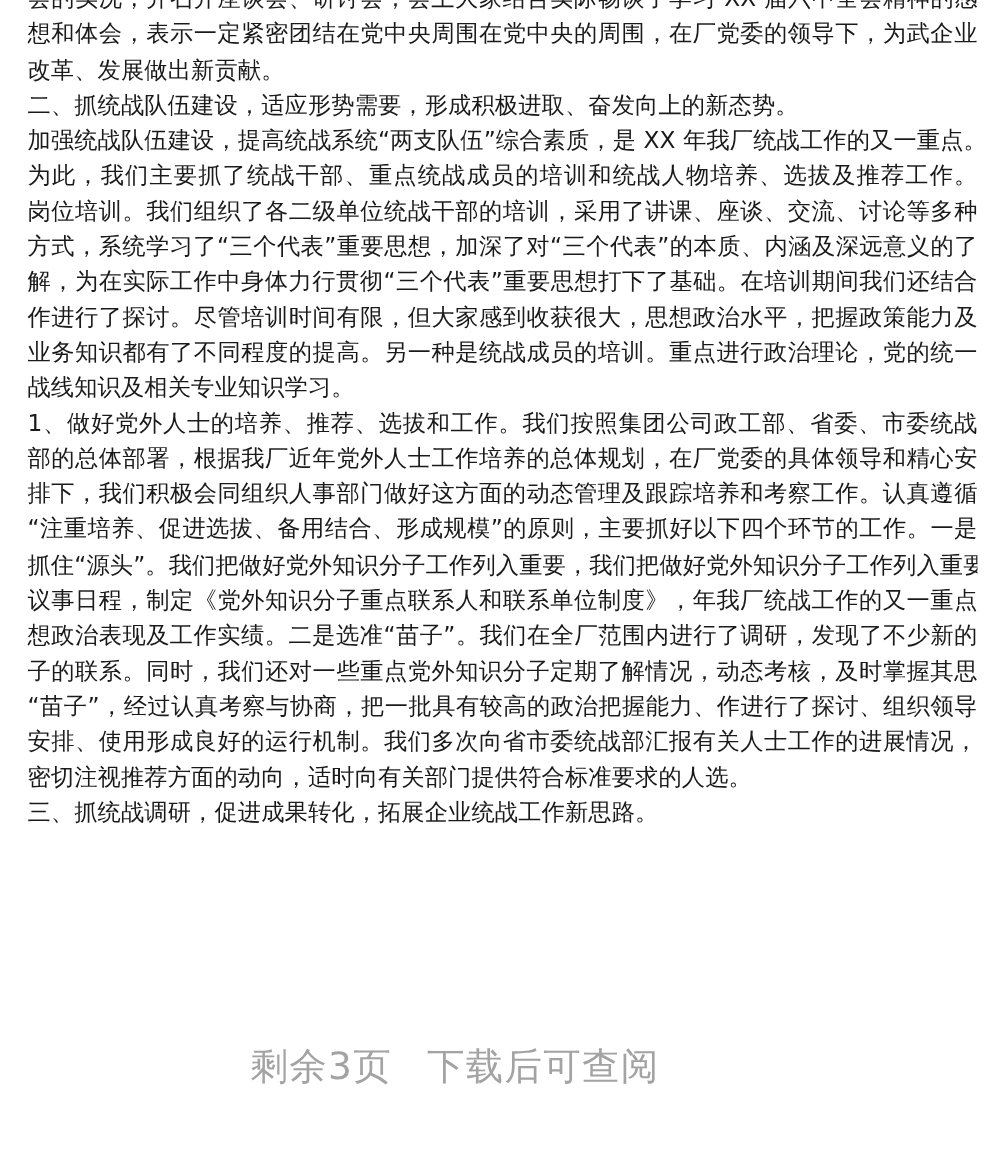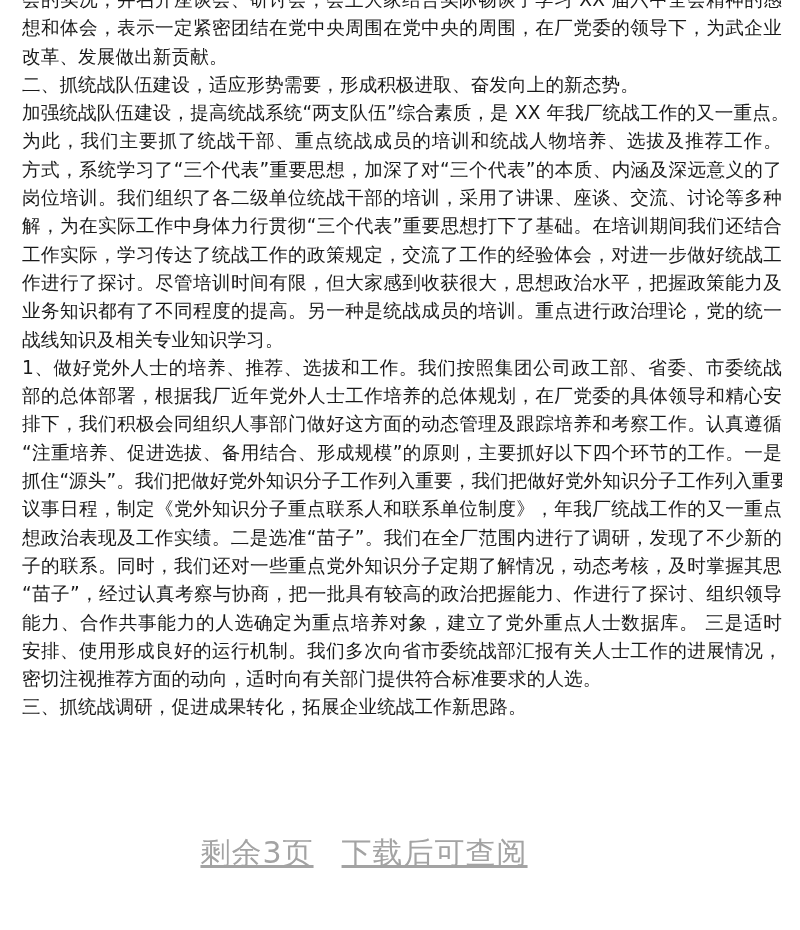--- a/index.html
+++ b/index.html
@@ -43,56 +43,53 @@
     }
     .remaining-prompt {
       position: absolute;
       left: 0;
       width: 728px;
       top: 833px;
       text-align: center;
       color: #a3a3a3;
       font-size: 30px;
       letter-spacing: 1px;
-      text-decoration: underline;
     }
     .remaining-prompt .gap {
       display: inline-block;
       width: 28px;
     }
   </style>
 </head>
 <body>
 
 <div class="watermark" style="left:250px; top:300px;"> </div>
 
 <div class="doc-body">
   <div class="doc-line justify">会的实况，并召开座谈会、研讨会，会上大家结合实际畅谈了学习 XX 届六中全会精神的感</div>
   <div class="doc-line justify">想和体会，表示一定紧密团结在党中央周围在党中央的周围，在厂党委的领导下，为武企业</div>
   <div class="doc-line">改革、发展做出新贡献。</div>
   <div class="doc-line">二、抓统战队伍建设，适应形势需要，形成积极进取、奋发向上的新态势。</div>
   <div class="doc-line justify">加强统战队伍建设，提高统战系统“两支队伍”综合素质，是 XX 年我厂统战工作的又一重点。</div>
   <div class="doc-line justify">为此，我们主要抓了统战干部、重点统战成员的培训和统战人物培养、选拔及推荐工作。</div>
+  <div class="doc-line justify">岗位培训。我们组织了各二级单位统战干部的培训，采用了讲课、座谈、交流、讨论等多种</div>
   <div class="doc-line justify">方式，系统学习了“三个代表”重要思想，加深了对“三个代表”的本质、内涵及深远意义的了</div>
-  <div class="doc-line justify">岗位培训。我们组织了各二级单位统战干部的培训，采用了讲课、座谈、交流、讨论等多种</div>
   <div class="doc-line justify">解，为在实际工作中身体力行贯彻“三个代表”重要思想打下了基础。在培训期间我们还结合</div>
-  <div class="doc-line justify">工作实际，学习传达了统战工作的政策规定，交流了工作的经验体会，对进一步做好统战工</div>
   <div class="doc-line justify">作进行了探讨。尽管培训时间有限，但大家感到收获很大，思想政治水平，把握政策能力及</div>
   <div class="doc-line justify">业务知识都有了不同程度的提高。另一种是统战成员的培训。重点进行政治理论，党的统一</div>
   <div class="doc-line">战线知识及相关专业知识学习。</div>
   <div class="doc-line justify">1、做好党外人士的培养、推荐、选拔和工作。我们按照集团公司政工部、省委、市委统战</div>
   <div class="doc-line justify">部的总体部署，根据我厂近年党外人士工作培养的总体规划，在厂党委的具体领导和精心安</div>
   <div class="doc-line justify">排下，我们积极会同组织人事部门做好这方面的动态管理及跟踪培养和考察工作。认真遵循</div>
   <div class="doc-line justify">“注重培养、促进选拔、备用结合、形成规模”的原则，主要抓好以下四个环节的工作。一是</div>
   <div class="doc-line justify">抓住“源头”。我们把做好党外知识分子工作列入重要，我们把做好党外知识分子工作列入重要</div>
   <div class="doc-line justify">议事日程，制定《党外知识分子重点联系人和联系单位制度》，年我厂统战工作的又一重点</div>
   <div class="doc-line justify">想政治表现及工作实绩。二是选准“苗子”。我们在全厂范围内进行了调研，发现了不少新的</div>
   <div class="doc-line justify">子的联系。同时，我们还对一些重点党外知识分子定期了解情况，动态考核，及时掌握其思</div>
   <div class="doc-line justify">“苗子”，经过认真考察与协商，把一批具有较高的政治把握能力、作进行了探讨、组织领导</div>
-  <div class="doc-line justify">能力、合作共事能力的人选确定为重点培养对象，建立了党外重点人士数据库。 三是适时</div>
   <div class="doc-line justify">安排、使用形成良好的运行机制。我们多次向省市委统战部汇报有关人士工作的进展情况，</div>
   <div class="doc-line">密切注视推荐方面的动向，适时向有关部门提供符合标准要求的人选。</div>
   <div class="doc-line">三、抓统战调研，促进成果转化，拓展企业统战工作新思路。</div>
 </div>
 
 <div class="remaining-prompt">
   <span>剩余3页</span><span class="gap"></span><span>下载后可查阅</span>
 </div>
 
 </body></html>

